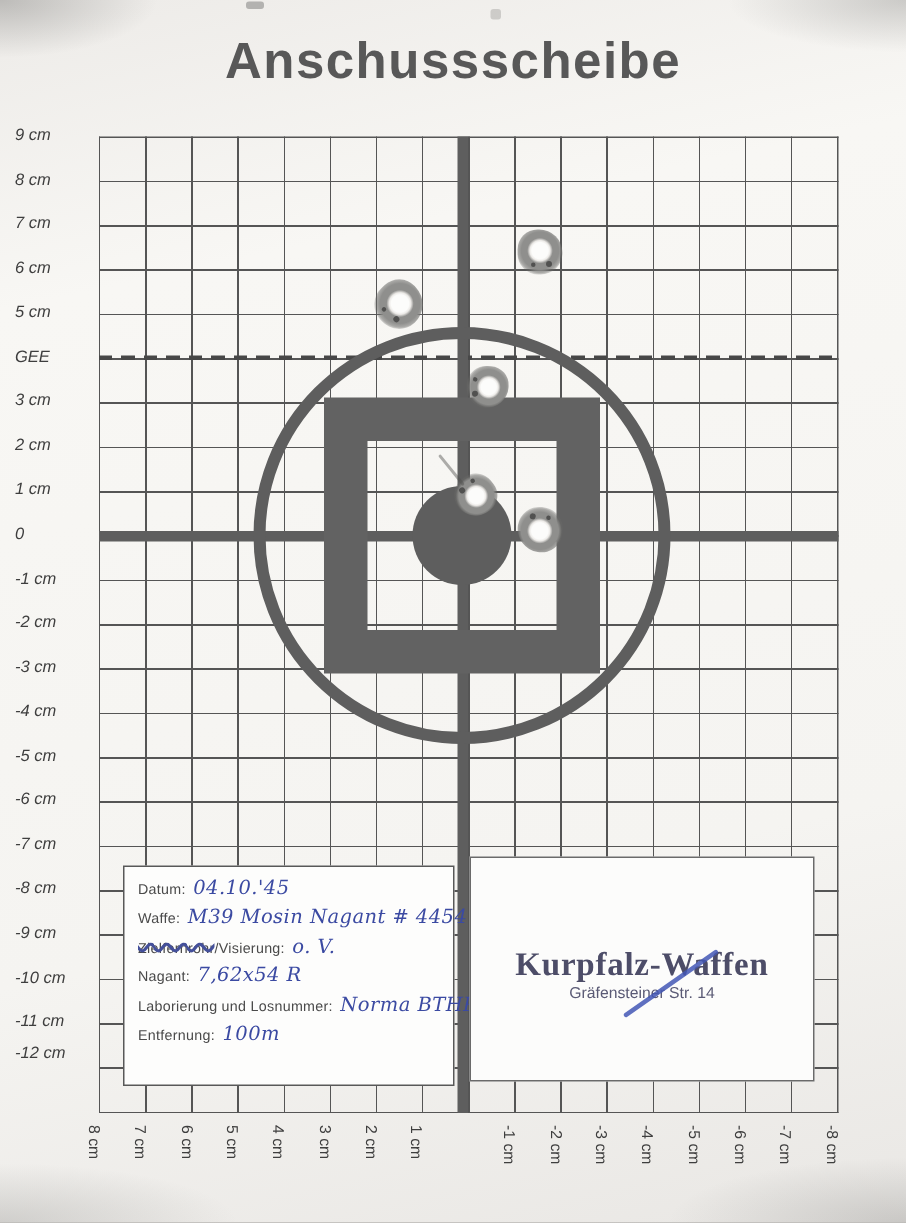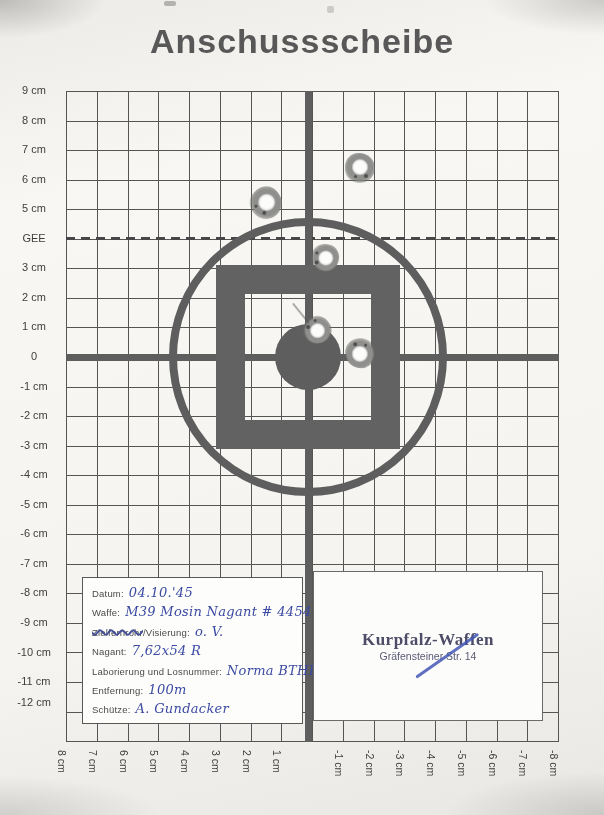--- a/index.html
+++ b/index.html
@@ -57,22 +57,22 @@
     position:absolute;border-radius:46% 54% 50% 48%;
     background:radial-gradient(circle at 50% 47%,
       #fcfcfb 0 25%, #eceae7 31%, #8f8f8d 39% 57%,
       rgba(105,105,103,.55) 67%, rgba(105,105,103,0) 78%);
   }
   .speck{position:absolute;background:#3c3c3c;border-radius:50%;opacity:.75;}
   .drip{position:absolute;background:rgba(80,80,78,.45);border-radius:1px;}
 
   
   .axis-label-left{
-    position:absolute;left:10px;width:48px;text-align:center;
-    font-size:11px;color:var(--axis);
+    position:absolute;left:10px;width:48px;text-align:left;
+    font-size:11px;color:var(--axis);font-style:italic;
   }
   .axis-label-bottom{
     position:absolute;transform:rotate(90deg);transform-origin:0 0;
     font-size:10.5px;color:var(--axis);white-space:nowrap;
   }
 
   
   .info-box{
     position:absolute;left:82px;top:577px;width:221px;height:147px;
     box-sizing:border-box;background:#fdfdfc;border:1.5px solid #585858;
@@ -86,21 +86,21 @@
     color:var(--ink);letter-spacing:.3px;
   }
 
   
   .stamp-box{
     position:absolute;left:313px;top:571px;width:230px;height:150px;
     box-sizing:border-box;background:#fcfcfb;border:1.5px solid #6a6a6a;
   }
   .stamp{position:absolute;top:58px;left:0;width:100%;text-align:center;color:var(--stamp);}
   .stamp-name{
-    font-family:"Liberation Serif",serif;font-weight:700;font-size:17px;
+    font-family:"Liberation Serif",serif;font-weight:700;font-size:22px;
     letter-spacing:.5px;color:#4d4d68;
   }
   .stamp-line{font-size:10.5px;line-height:13px;color:#5a5a75;}
   .pen-stroke{
     position:absolute;left:102px;top:104px;width:76px;height:2.5px;
     background:var(--stroke);opacity:.85;border-radius:2px;
     transform:rotate(-35deg);transform-origin:0 50%;
   }
 </style>
 </head>
@@ -208,24 +208,20 @@
           <span class="val">7,62x54 R</span>
         </div>
         <div class="row">
           <span class="lbl">Laborierung und Losnummer:</span>
           <span class="val">Norma BTHP</span>
         </div>
         <div class="row">
           <span class="lbl">Entfernung:</span>
           <span class="val">100m</span>
         </div>
-        <div class="row">
-          <span class="lbl">Schütze:</span>
-          <span class="val">A. Gundacker</span>
-        </div>
       </div>
   </div>
 
   <div class="stamp-box">
     <div class="stamp">
       <div class="stamp-name">Kurpfalz-Waffen</div>
       <div class="stamp-line">Gräfensteiner Str. 14</div>
     </div>
     <div class="pen-stroke"></div>
   </div>

